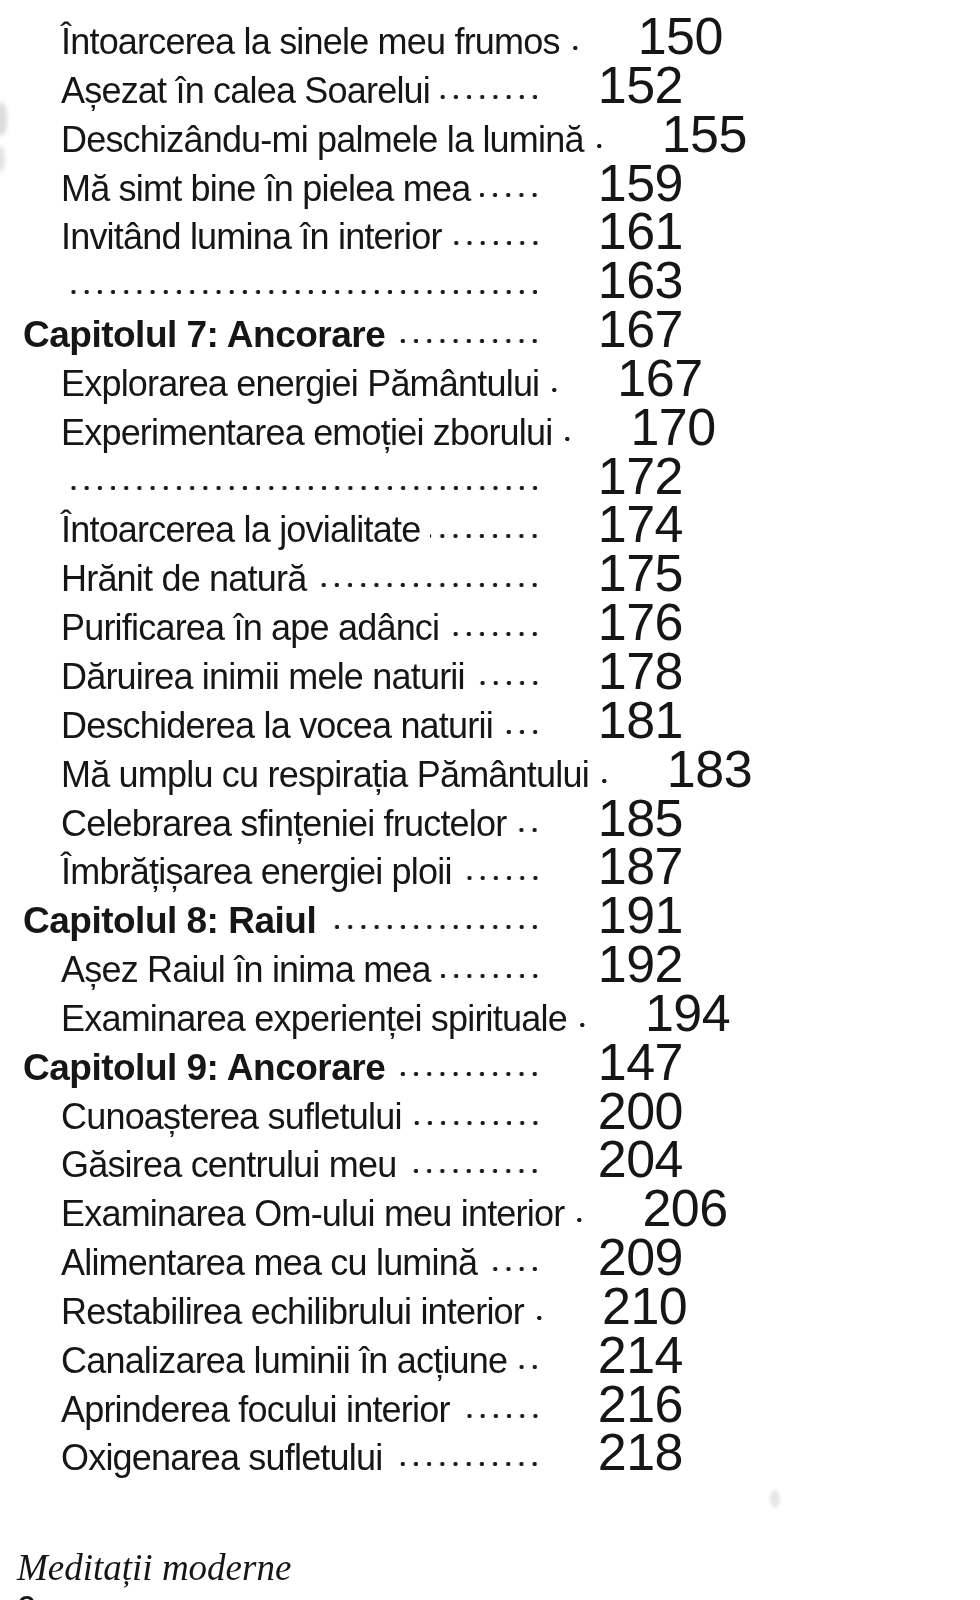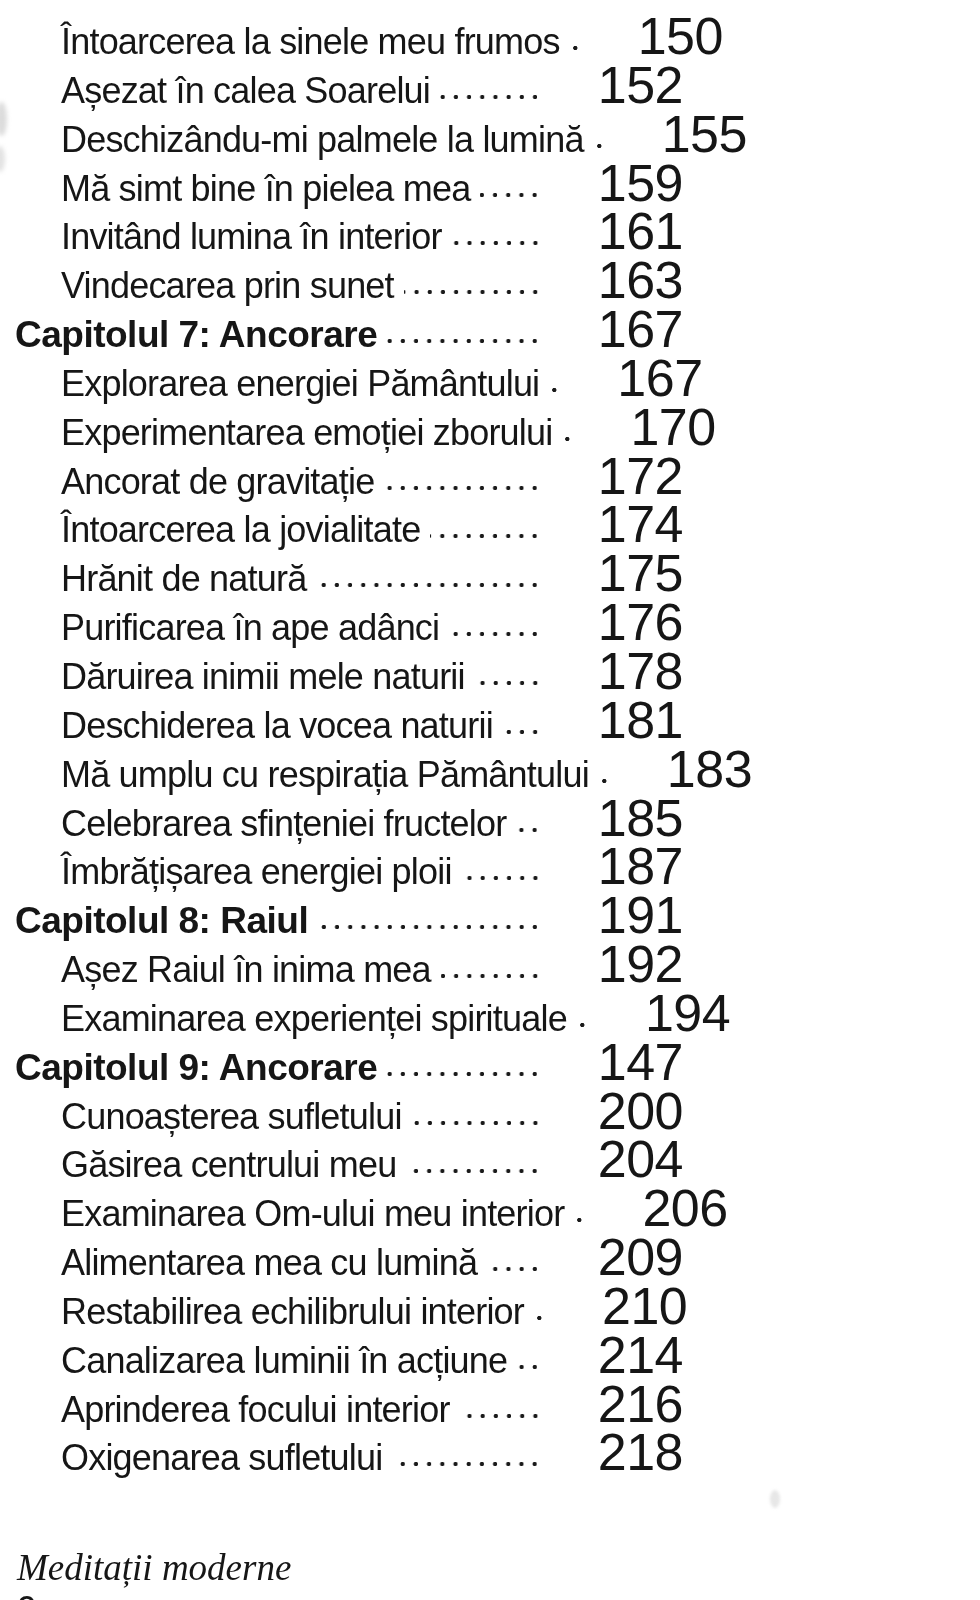--- a/index.html
+++ b/index.html
@@ -16,21 +16,21 @@
     overflow:hidden;
   }
   .page{position:relative;width:776px;height:1600px;background:var(--bg-color);}
   .toc{position:absolute;top:6px;left:0;right:0;}
   .row{
     display:flex;align-items:baseline;
     height:48.85px;box-sizing:border-box;
     padding-right:93px;
   }
   .row.entry{padding-left:61px;}
-  .row.chapter{padding-left:15px;}
+  .row.chapter{padding-left:23px;}
   .title{
     white-space:nowrap;
     font-size:36px;
     font-weight:400;
     letter-spacing:-0.8px;
   }
   .chapter .title{
     font-size:37px;
     font-weight:700;
     letter-spacing:-0.5px;
@@ -97,41 +97,39 @@
         <span class="title">Mă simt bine în pielea mea</span>
         <span class="leader"></span>
         <span class="num">159</span>
       </div>
       <div class="row entry">
         <span class="title">Invitând lumina în interior</span>
         <span class="leader"></span>
         <span class="num">161</span>
       </div>
       <div class="row entry">
-        <span class="title">Vindecarea prin sunet</span>
         <span class="leader"></span>
         <span class="num">163</span>
       </div>
       <div class="row chapter">
         <span class="title">Capitolul 7: Ancorare</span>
         <span class="leader"></span>
         <span class="num">167</span>
       </div>
       <div class="row entry">
         <span class="title">Explorarea energiei Pământului</span>
         <span class="leader"></span>
         <span class="num">167</span>
       </div>
       <div class="row entry">
         <span class="title">Experimentarea emoției zborului</span>
         <span class="leader"></span>
         <span class="num">170</span>
       </div>
       <div class="row entry">
-        <span class="title">Ancorat de gravitație</span>
         <span class="leader"></span>
         <span class="num">172</span>
       </div>
       <div class="row entry">
         <span class="title">Întoarcerea la jovialitate</span>
         <span class="leader"></span>
         <span class="num">174</span>
       </div>
       <div class="row entry">
         <span class="title">Hrănit de natură</span>

